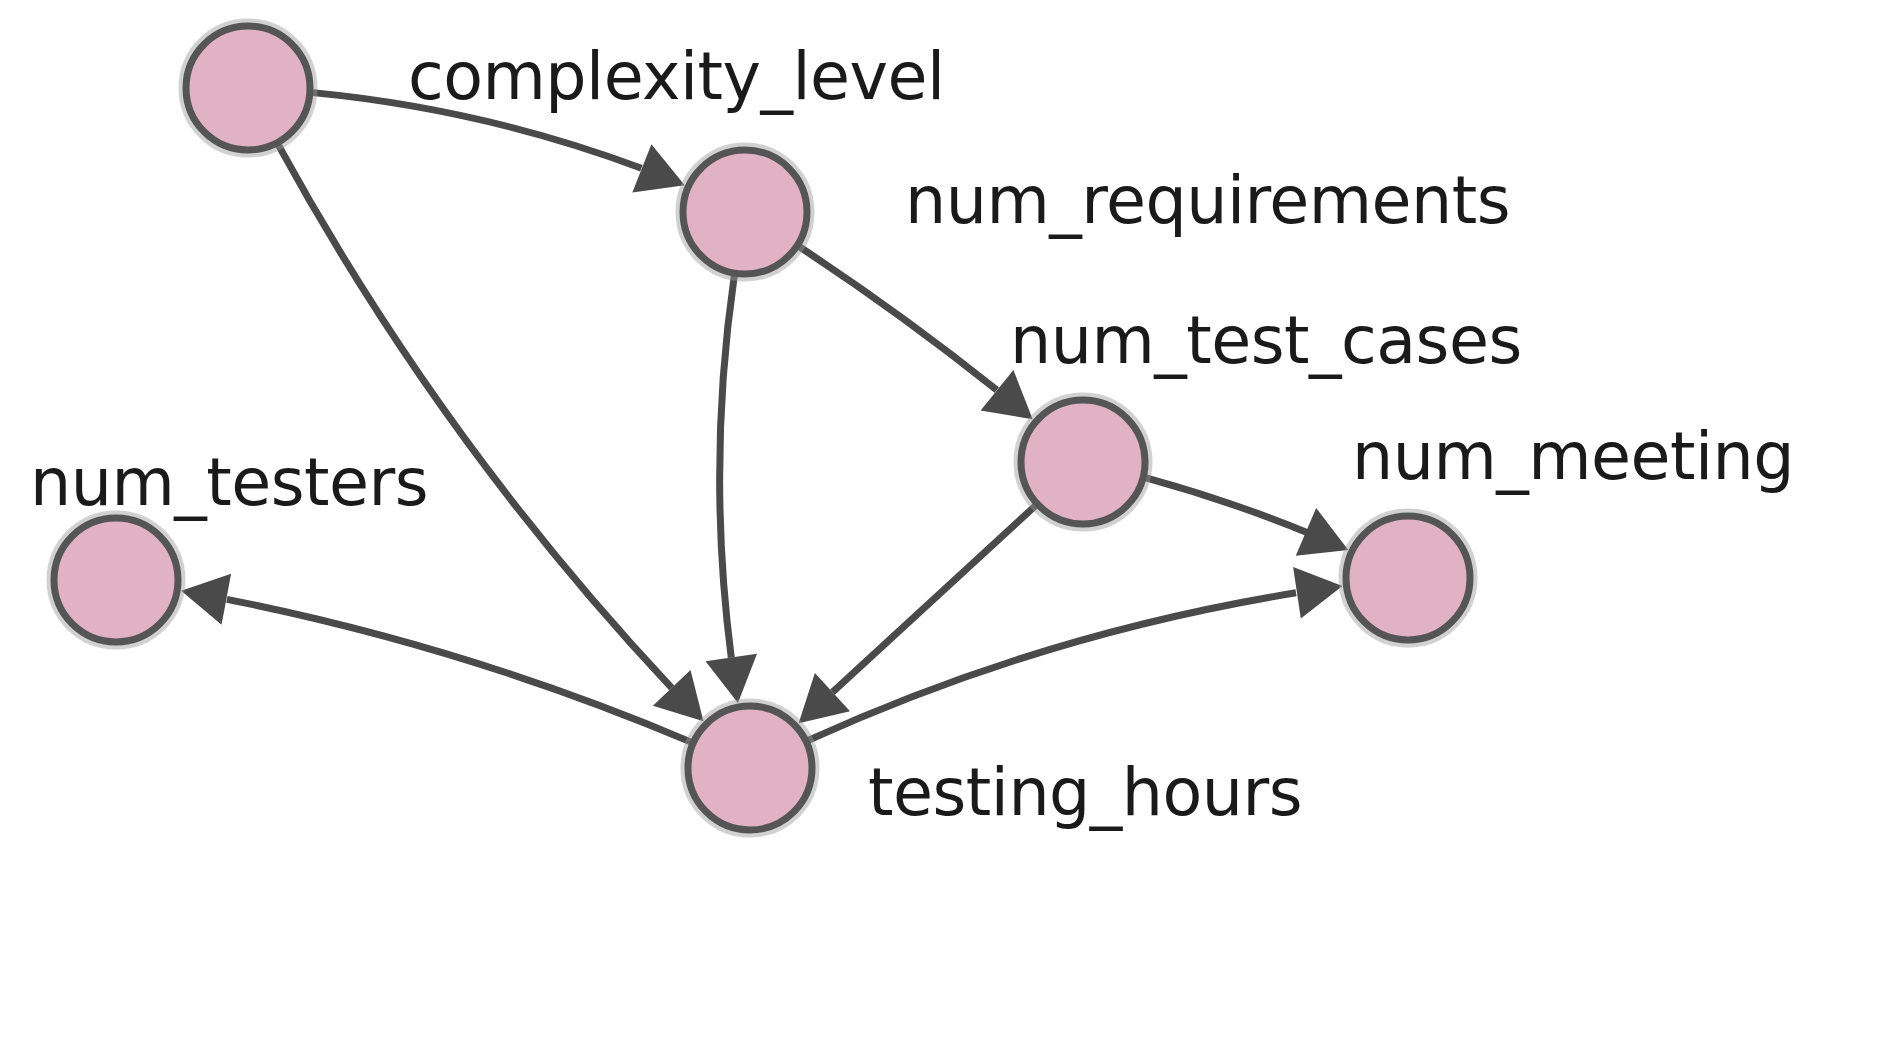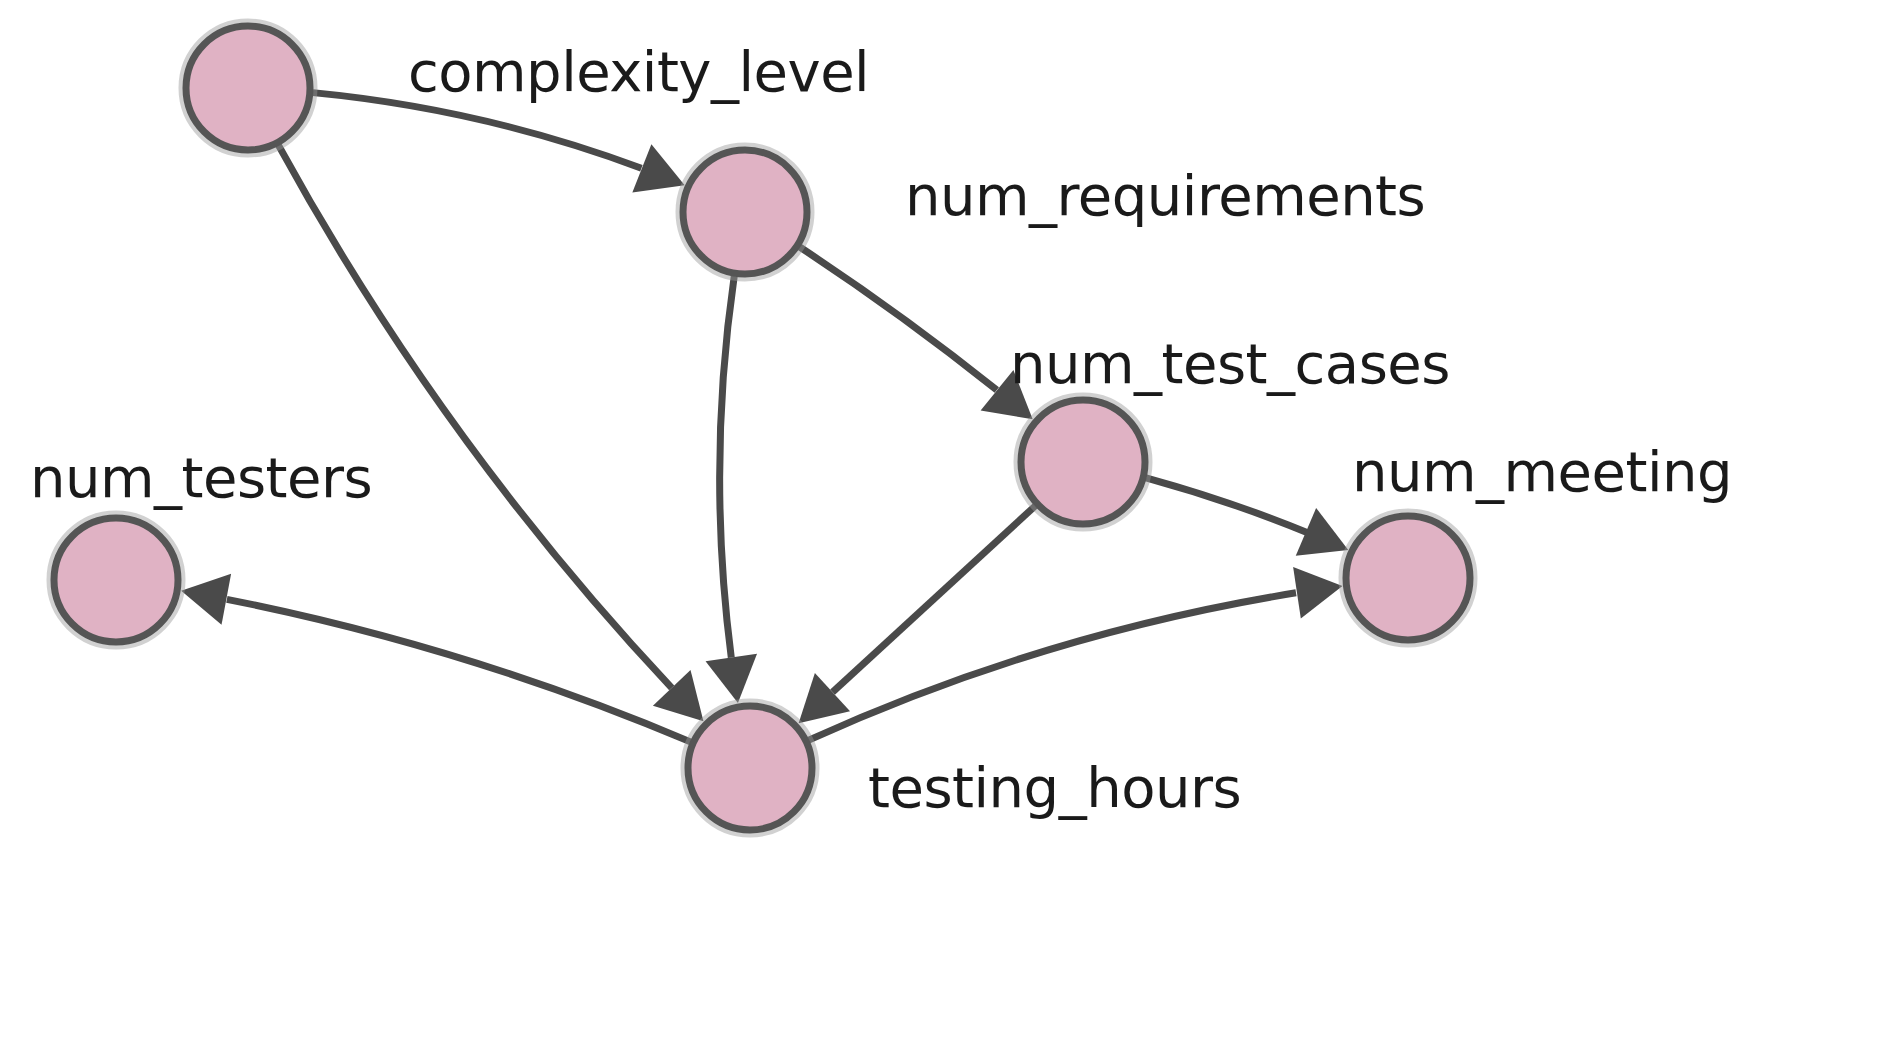--- a/index.html
+++ b/index.html
@@ -43,21 +43,21 @@
     stroke-width: 7;
     stroke-linecap: butt;
   }
   .arrow-head {
     fill: #4a4a4a;
     stroke: none;
   }
   .node-label {
     position: absolute;
     font-family: "DejaVu Sans", sans-serif;
-    font-size: 56px;
+    font-size: 65px;
     color: #1a1a1a;
     white-space: nowrap;
     line-height: 1;
     letter-spacing: -0.5px;
   }
 </style>
 </head>
 <body>
 
 <div id="graph-canvas">
@@ -93,19 +93,19 @@
         <circle cx="1408" cy="578" r="64" class="node-halo"></circle>
         <circle cx="1408" cy="578" r="62" class="node-circle"></circle>
         <circle cx="750" cy="768" r="64" class="node-halo"></circle>
         <circle cx="750" cy="768" r="62" class="node-circle"></circle>
       </g>
   </svg>
 
   <div id="labels-layer">
       <div class="node-label" style="left: 408px; top: 44px;">complexity_level</div>
       <div class="node-label" style="left: 905px; top: 168px; text-align: right;">num_requirements</div>
-      <div class="node-label" style="left: 1010px; top: 336px;">num_test_cases</div>
+      <div class="node-label" style="left: 1010px; top: 308px;">num_test_cases</div>
       <div class="node-label" style="left: 30px; top: 450px; text-align: right;">num_testers</div>
-      <div class="node-label" style="left: 1352px; top: 444px;">num_meeting</div>
+      <div class="node-label" style="left: 1352px; top: 424px;">num_meeting</div>
       <div class="node-label" style="left: 868px; top: 760px; text-align: center;">testing_hours</div>
     </div>
 
 </div>
 
 </body></html>

